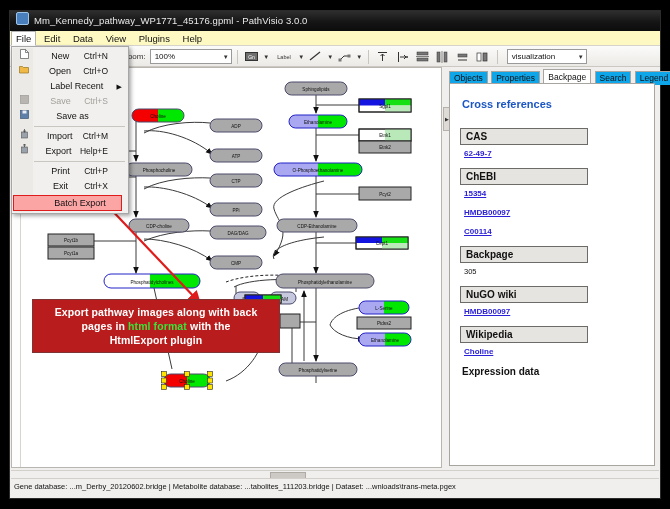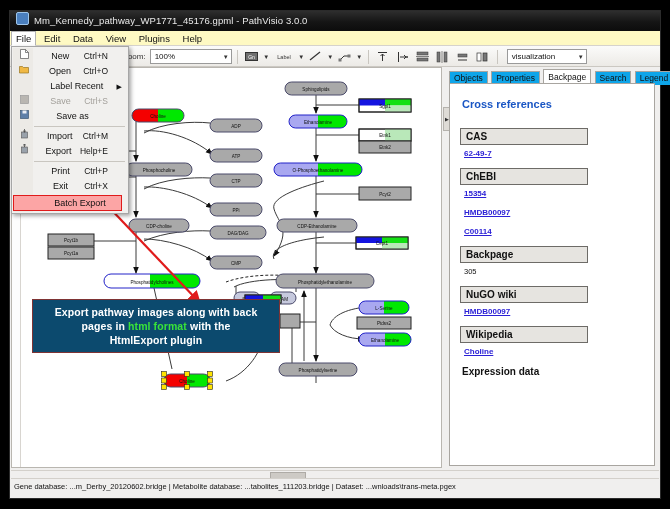--- a/index.html
+++ b/index.html
@@ -101,21 +101,21 @@
   #hscroll{position:absolute;left:1px;right:1px;bottom:16px;height:11px;background:#f0efee;
            border-top:1px solid #d3d0cb;}
   #hscroll .thumb{position:absolute;left:40%;top:1px;width:34px;height:9px;background:#cdcac5;
                   border:1px solid #aeaba6;}
   #statusbar{position:absolute;left:1px;right:1px;bottom:1px;height:19px;background:#f0efee;
              border-top:1px solid #d3d0cb;font-size:7.5px;color:#111;line-height:15px;
              padding-left:3px;white-space:nowrap;overflow:hidden;box-sizing:border-box;}
 
   
   #annot{position:absolute;left:22px;top:288px;width:248px;height:54px;
-         background:#0c4a6e;border:1px solid #7e3334;box-sizing:border-box;
+         background:#b91c1c;border:1px solid #7e3334;box-sizing:border-box;
          color:#fff;font-size:10.5px;font-weight:bold;line-height:14px;text-align:center;
          padding-top:5px;z-index:30;letter-spacing:.1px;}
   #annot .hl{color:#39e339;}
   #annot-arrow{position:absolute;left:0;top:0;width:670px;height:509px;pointer-events:none;z-index:29;}
 
   
   text{font-family:"Liberation Sans","DejaVu Sans",sans-serif;}
 </style>
 </head>
 <body>

